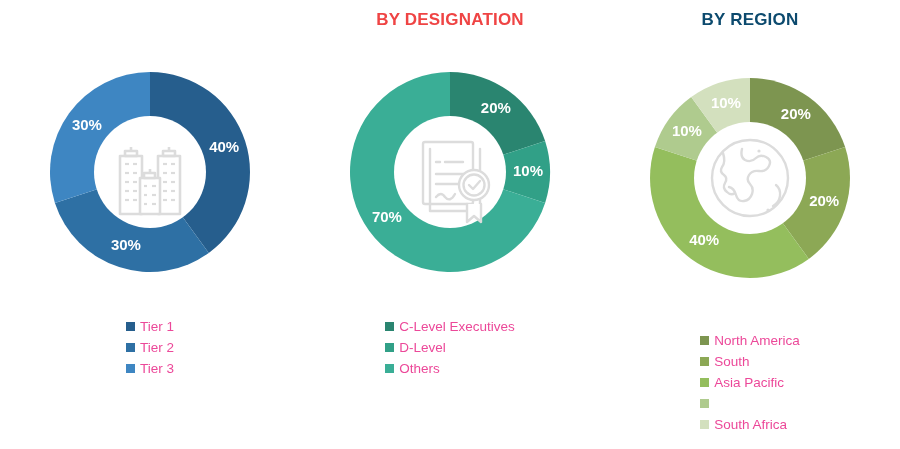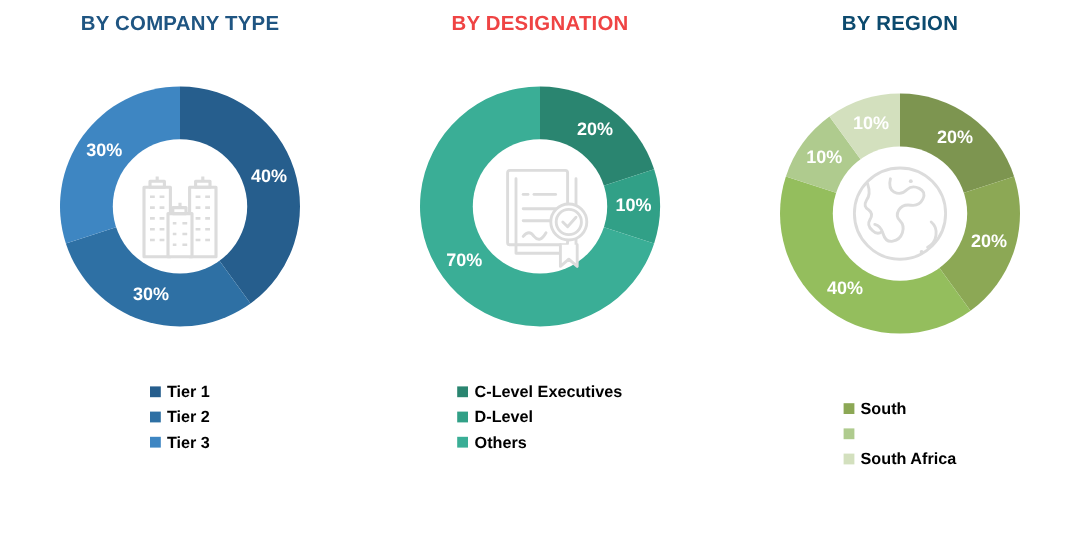--- a/index.html
+++ b/index.html
@@ -66,33 +66,31 @@
     white-space: nowrap;
   }
   .legend-swatch {
     width: 9px;
     height: 9px;
     margin-right: 5px;
     flex: 0 0 auto;
   }
   .legend-label {
     font-size: 13.5px;
-    color: #000000;
+    color: #ec4899;
     font-family: "Liberation Sans", sans-serif;
     line-height: 1;
-    font-weight: bold;
   }
 </style>
 </head>
 <body>
 
 <div class="board">
 
   <div class="panel">
-    <div class="panel-title" style="color:#1F5582;">BY COMPANY TYPE</div>
 
     <div class="donut-wrap" style="top:52px;">
       <svg class="donut-svg" width="240" height="240" viewBox="0 0 240 240">
         <g>
             <path d="M 120 120 L 120 20 A 100 100 0 0 1 178.77852522924732 200.90169943749476 Z" fill="#265E8D"></path>
             <path d="M 120 120 L 178.77852522924732 200.90169943749476 A 100 100 0 0 1 24.894348370484664 150.90169943749478 Z" fill="#2E70A4"></path>
             <path d="M 120 120 L 24.894348370484664 150.90169943749478 A 100 100 0 0 1 119.99999999999999 20 Z" fill="#3E86C2"></path>
           </g>
         <circle cx="120" cy="120" r="56" fill="#ffffff"></circle>
         <g>
@@ -243,24 +241,32 @@
           <path d="M146 127 q5 4 4 11 q-1 7 -7 10"></path>
           <circle cx="129" cy="93" r="1.6" fill="#DCDCDC" stroke="none"></circle>
           <circle cx="138" cy="152" r="1.6" fill="#DCDCDC" stroke="none"></circle>
         </g>
       </svg>
     </div>
 
     <div class="legend" style="top:330px;">
       <div class="legend-inner">
           <div class="legend-row">
+            <span class="legend-swatch" style="background: rgb(125, 149, 80);"></span>
+            <span class="legend-label">North America</span>
+          </div>
+          <div class="legend-row">
             <span class="legend-swatch" style="background: rgb(140, 168, 85);"></span>
             <span class="legend-label">South</span>
           </div>
           <div class="legend-row">
+            <span class="legend-swatch" style="background: rgb(148, 190, 93);"></span>
+            <span class="legend-label">Asia Pacific</span>
+          </div>
+          <div class="legend-row">
             <span class="legend-swatch" style="background: rgb(175, 203, 142);"></span>
           </div>
           <div class="legend-row">
             <span class="legend-swatch" style="background: rgb(211, 224, 190);"></span>
             <span class="legend-label">South Africa</span>
           </div>
         </div>
     </div>
   </div>
 

